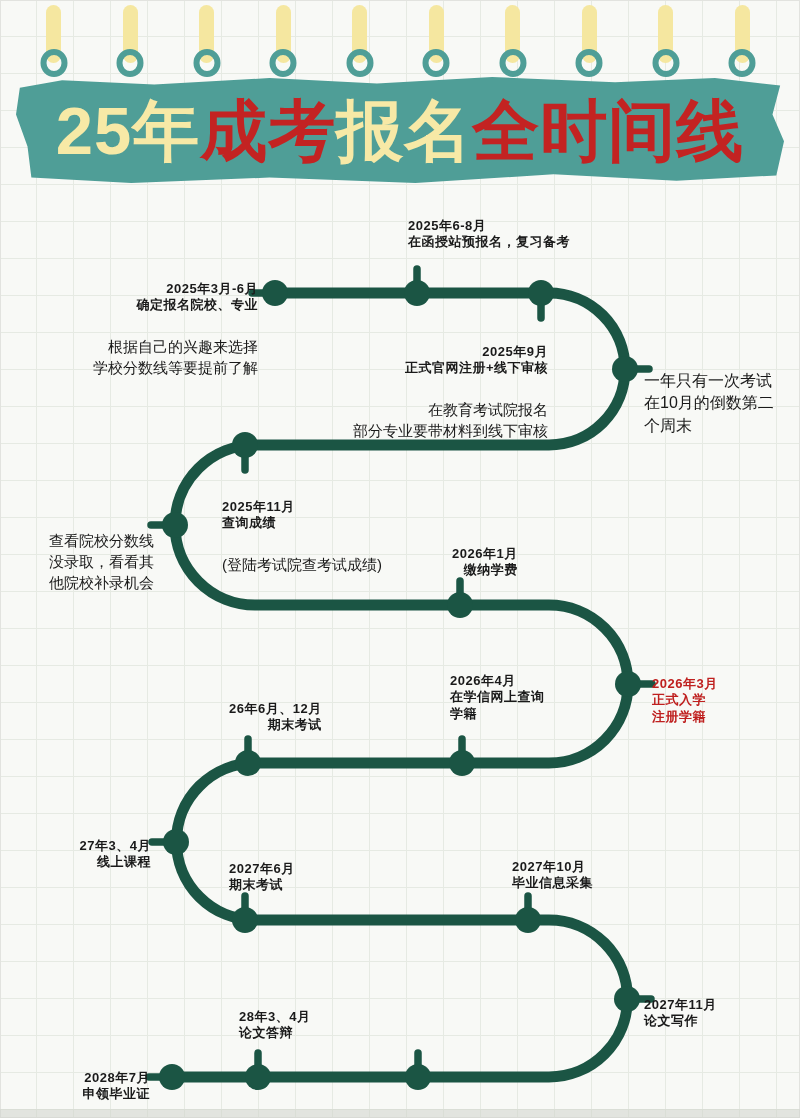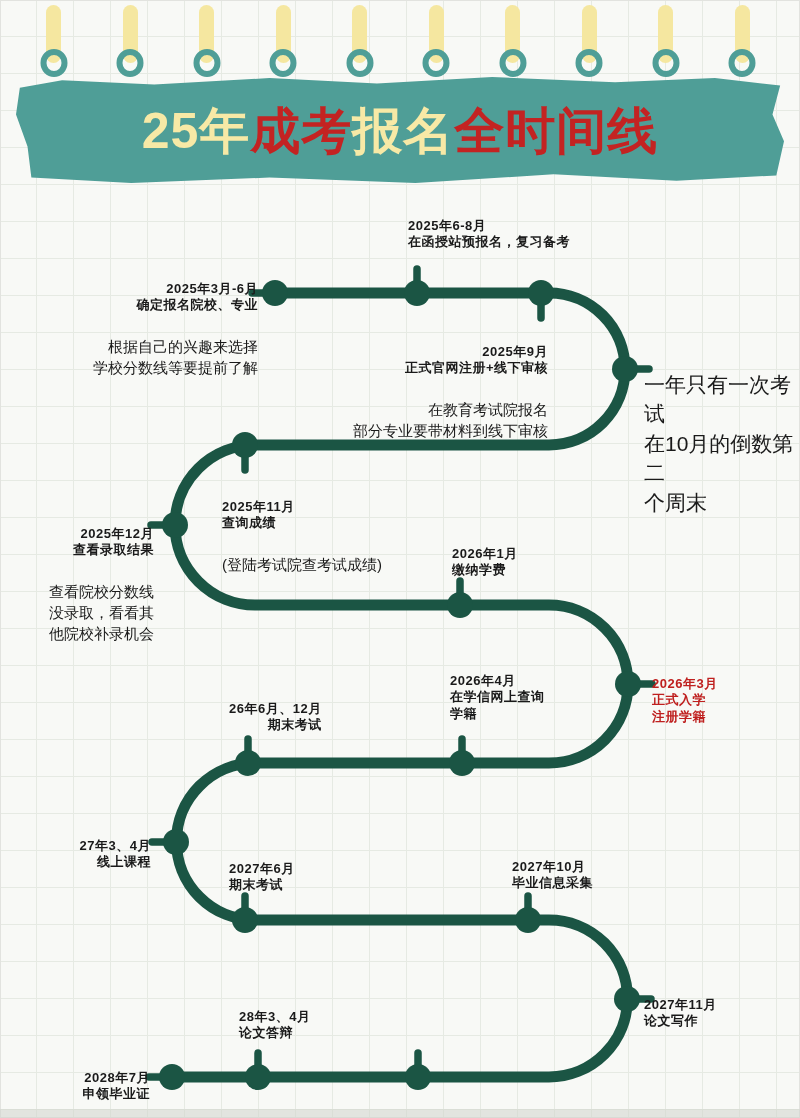--- a/index.html
+++ b/index.html
@@ -38,47 +38,47 @@
   }
 
   
   .banner{
     position:absolute;left:16px;top:77px;width:768px;height:107px;
     background:var(--banner-teal,#4f9e97);
     clip-path:polygon(0.5% 10%,6% 3%,18% 7%,33% 1%,47% 6%,62% 0%,78% 5%,91% 1%,99.5% 8%,98.5% 35%,100% 60%,99% 92%,86% 97%,70% 91%,52% 99%,33% 94%,15% 99%,2% 94%,1.5% 65%,0% 35%);
     display:flex;align-items:center;justify-content:center;
   }
   .banner .title{
-    font-size:50px;font-weight:900;letter-spacing:1px;
+    font-size:67px;font-weight:900;letter-spacing:1px;
     line-height:1;white-space:nowrap;
   }
   .banner .title .seg-cream{color:var(--title-cream,#f7e9a6);}
   .banner .title .seg-red{color:var(--title-red,#c32322);}
 
   
   svg.timeline{position:absolute;left:0;top:0;width:800px;height:1118px;}
   .tl-path{fill:none;stroke:var(--timeline-green,#1b5544);stroke-width:11;stroke-linecap:round;}
   .tl-tick{stroke:var(--timeline-green,#1b5544);stroke-width:7.5;stroke-linecap:round;}
   .tl-dot{fill:var(--timeline-green,#1b5544);}
 
   
   .ms{position:absolute;white-space:pre-line;color:var(--text-black,#1a1a1a);}
   .ms .ms-label{font-size:13px;font-weight:700;line-height:1.25;letter-spacing:.5px;}
   .ms .ms-note{font-size:15px;font-weight:400;line-height:1.4;margin-top:4px;}
   .ms.right{text-align:right;}
   .ms.accent .ms-label{color:var(--accent-red,#bf201f);}
-  .m4 .ms-note{font-size:21px;}
+  .m4 .ms-note{font-size:16px;}
 
   .m1{top:263px;right:542px;}
   .m2{top:200px;left:408px;}
   .m3{top:326px;right:252px;}
   .m4{top:348px;left:644px;}
   .m5{top:481px;left:222px;}
   .m6{top:508px;right:646px;}
-  .m7{top:528px;left:452px;}
+  .m7{top:528px;left:452px;text-align:right;}
   .m8{top:658px;left:652px;}
   .m9{top:655px;left:450px;}
   .m10{top:683px;left:229px;text-align:right;}
   .m11{top:820px;right:649px;margin-left:11px;}
   .m12{top:843px;left:229px;}
   .m13{top:841px;left:512px;}
   .m14{top:979px;left:644px;}
   .m15{top:988px;left:407px;}
   .m16{top:991px;left:239px;}
   .m17{top:1052px;right:650px;}
@@ -197,22 +197,20 @@
     <div class="ms-note">一年只有一次考试
 在10月的倒数第二
 个周末</div>
   </div>
   <div class="ms m5">
     <div class="ms-label">2025年11月
 查询成绩</div>
     <div class="ms-note">(登陆考试院查考试成绩)</div>
   </div>
   <div class="ms m6 right">
-    <div class="ms-label">2025年12月
-查看录取结果</div>
     <div class="ms-note">查看院校分数线
 没录取，看看其
 他院校补录机会</div>
   </div>
   <div class="ms m7">
     <div class="ms-label">2026年1月
 缴纳学费</div>
   </div>
   <div class="ms m8 accent">
     <div class="ms-label">2026年3月

